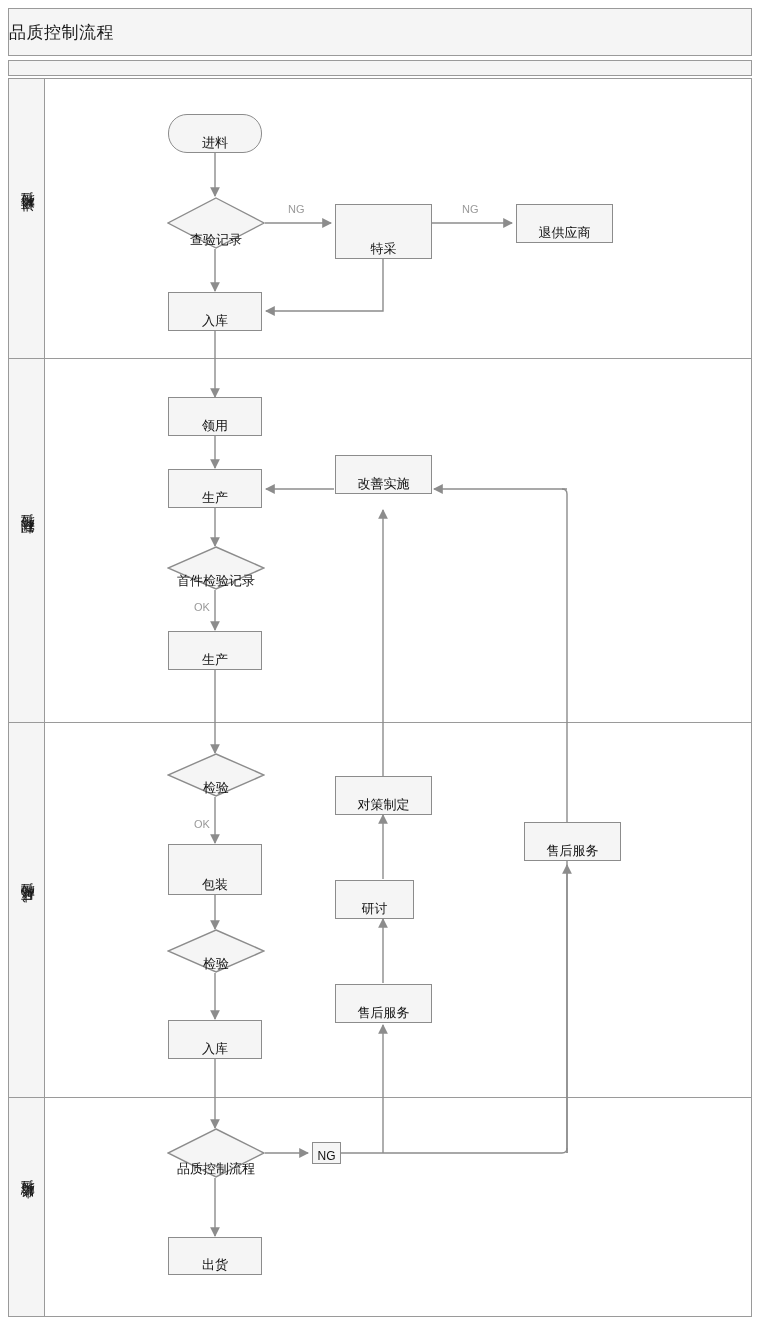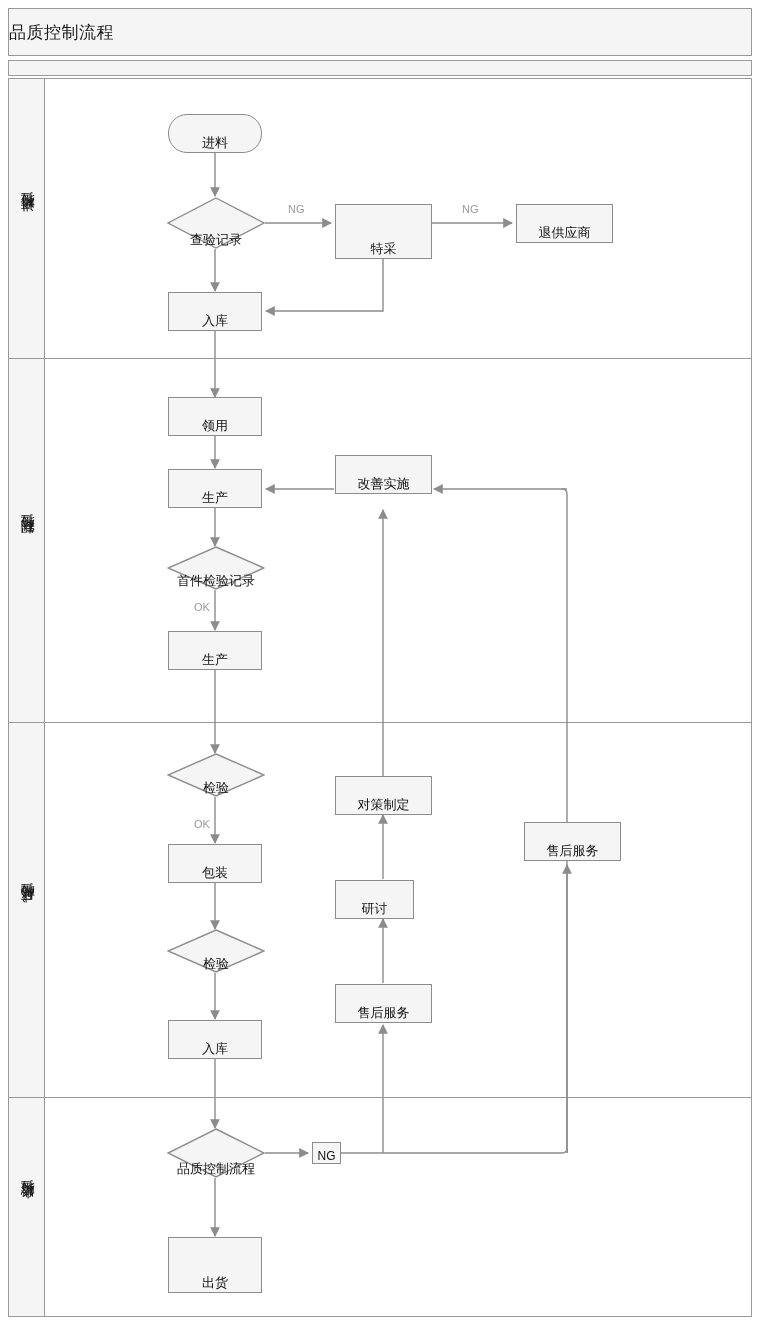--- a/index.html
+++ b/index.html
@@ -261,21 +261,21 @@
   </div>
 
   <div class="node process" style="left:335px;top:776px;width:97px;height:39px;">
     <span>对策制定</span>
   </div>
 
   <div class="node process" style="left:516px;top:822px;width:97px;height:39px;margin-left:8px;">
     <span>售后服务</span>
   </div>
 
-  <div class="node process" style="left:168px;top:844px;width:94px;height:39px;">
+  <div class="node process" style="left:168px;top:844px;width:94px;height:51px;">
     <span>包装</span>
   </div>
 
   <div class="node process" style="left:335px;top:880px;width:79px;height:39px;">
     <span>研讨</span>
   </div>
 
   <div class="node decision" style="left:167px;top:929px;width:98px;height:44px;">
     <svg class="dia" viewBox="0 0 98 44" preserveAspectRatio="none">
       <polygon points="49,1 97,22 49,43 1,22" fill="#f5f5f5" stroke="#8c8c8c" stroke-width="1.4"></polygon>
@@ -297,17 +297,17 @@
     <svg class="dia" viewBox="0 0 98 50" preserveAspectRatio="none">
       <polygon points="49,1 97,25 49,49 1,25" fill="#f5f5f5" stroke="#8c8c8c" stroke-width="1.4"></polygon>
     </svg>
     <span class="dia-label">品质控制流程</span>
   </div>
 
   <div class="node tiny" style="left:312px;top:1142px;width:29px;height:22px;">
     <span>NG</span>
   </div>
 
-  <div class="node process" style="left:168px;top:1237px;width:94px;height:56px;">
+  <div class="node process" style="left:168px;top:1237px;width:94px;height:38px;">
     <span>出货</span>
   </div>
 
 </div>
 
 </body></html>

